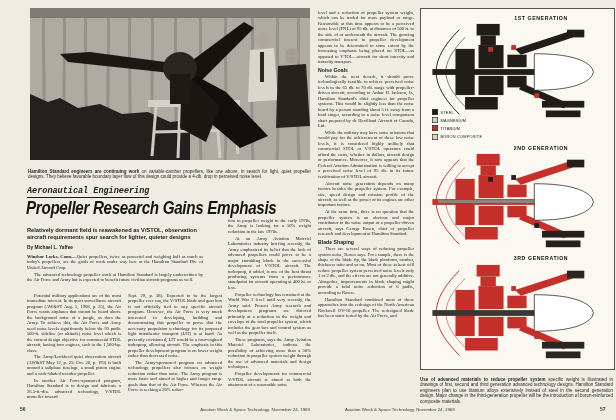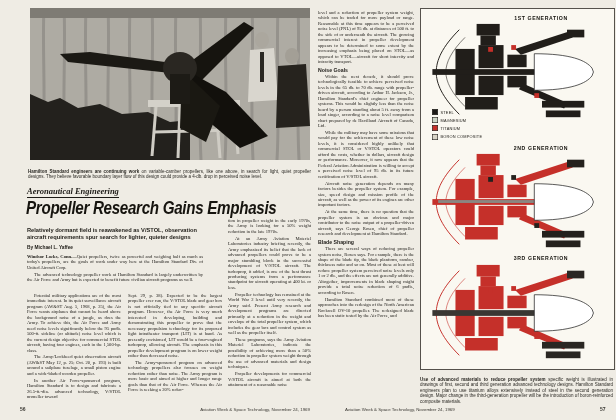--- a/index.html
+++ b/index.html
@@ -12,21 +12,21 @@
   .photo svg{display:block;width:100%;height:100%;}
 
   
   .cap{font-family:"Liberation Sans",sans-serif;font-size:4.5px;line-height:5.6px;
        text-align:justify;color:#2a2823;}
   .cap b{font-weight:bold;}
   .photo-cap{left:28px;top:164px;width:283px;}
   .diag-cap{left:420px;top:372px;width:193px;}
 
   
-  .section-label{left:27px;top:186px;font-family:Liberation Serif, serif;
+  .section-label{left:27px;top:186px;font-family:Liberation Mono, monospace;
       font-weight:bold;font-style:italic;font-size:8.5px;border-bottom:1px solid #1c1a16;
       padding-bottom:1px;}
   .headline{left:26px;top:197px;width:292px;font-family:"Liberation Sans",sans-serif;
       font-weight:bold;font-style:italic;font-size:19px;white-space:nowrap;
       letter-spacing:-0.4px;transform:scaleX(0.8);transform-origin:left top;color:#16140f;}
   .subhead{left:27px;top:227px;width:176px;font-family:"Liberation Sans",sans-serif;
       font-weight:bold;font-size:5.7px;line-height:7px;color:#1e1c17;}
   .byline{left:27px;top:245px;font-family:"Liberation Sans",sans-serif;font-weight:bold;
       font-size:4.8px;color:#1e1c17;}
 

